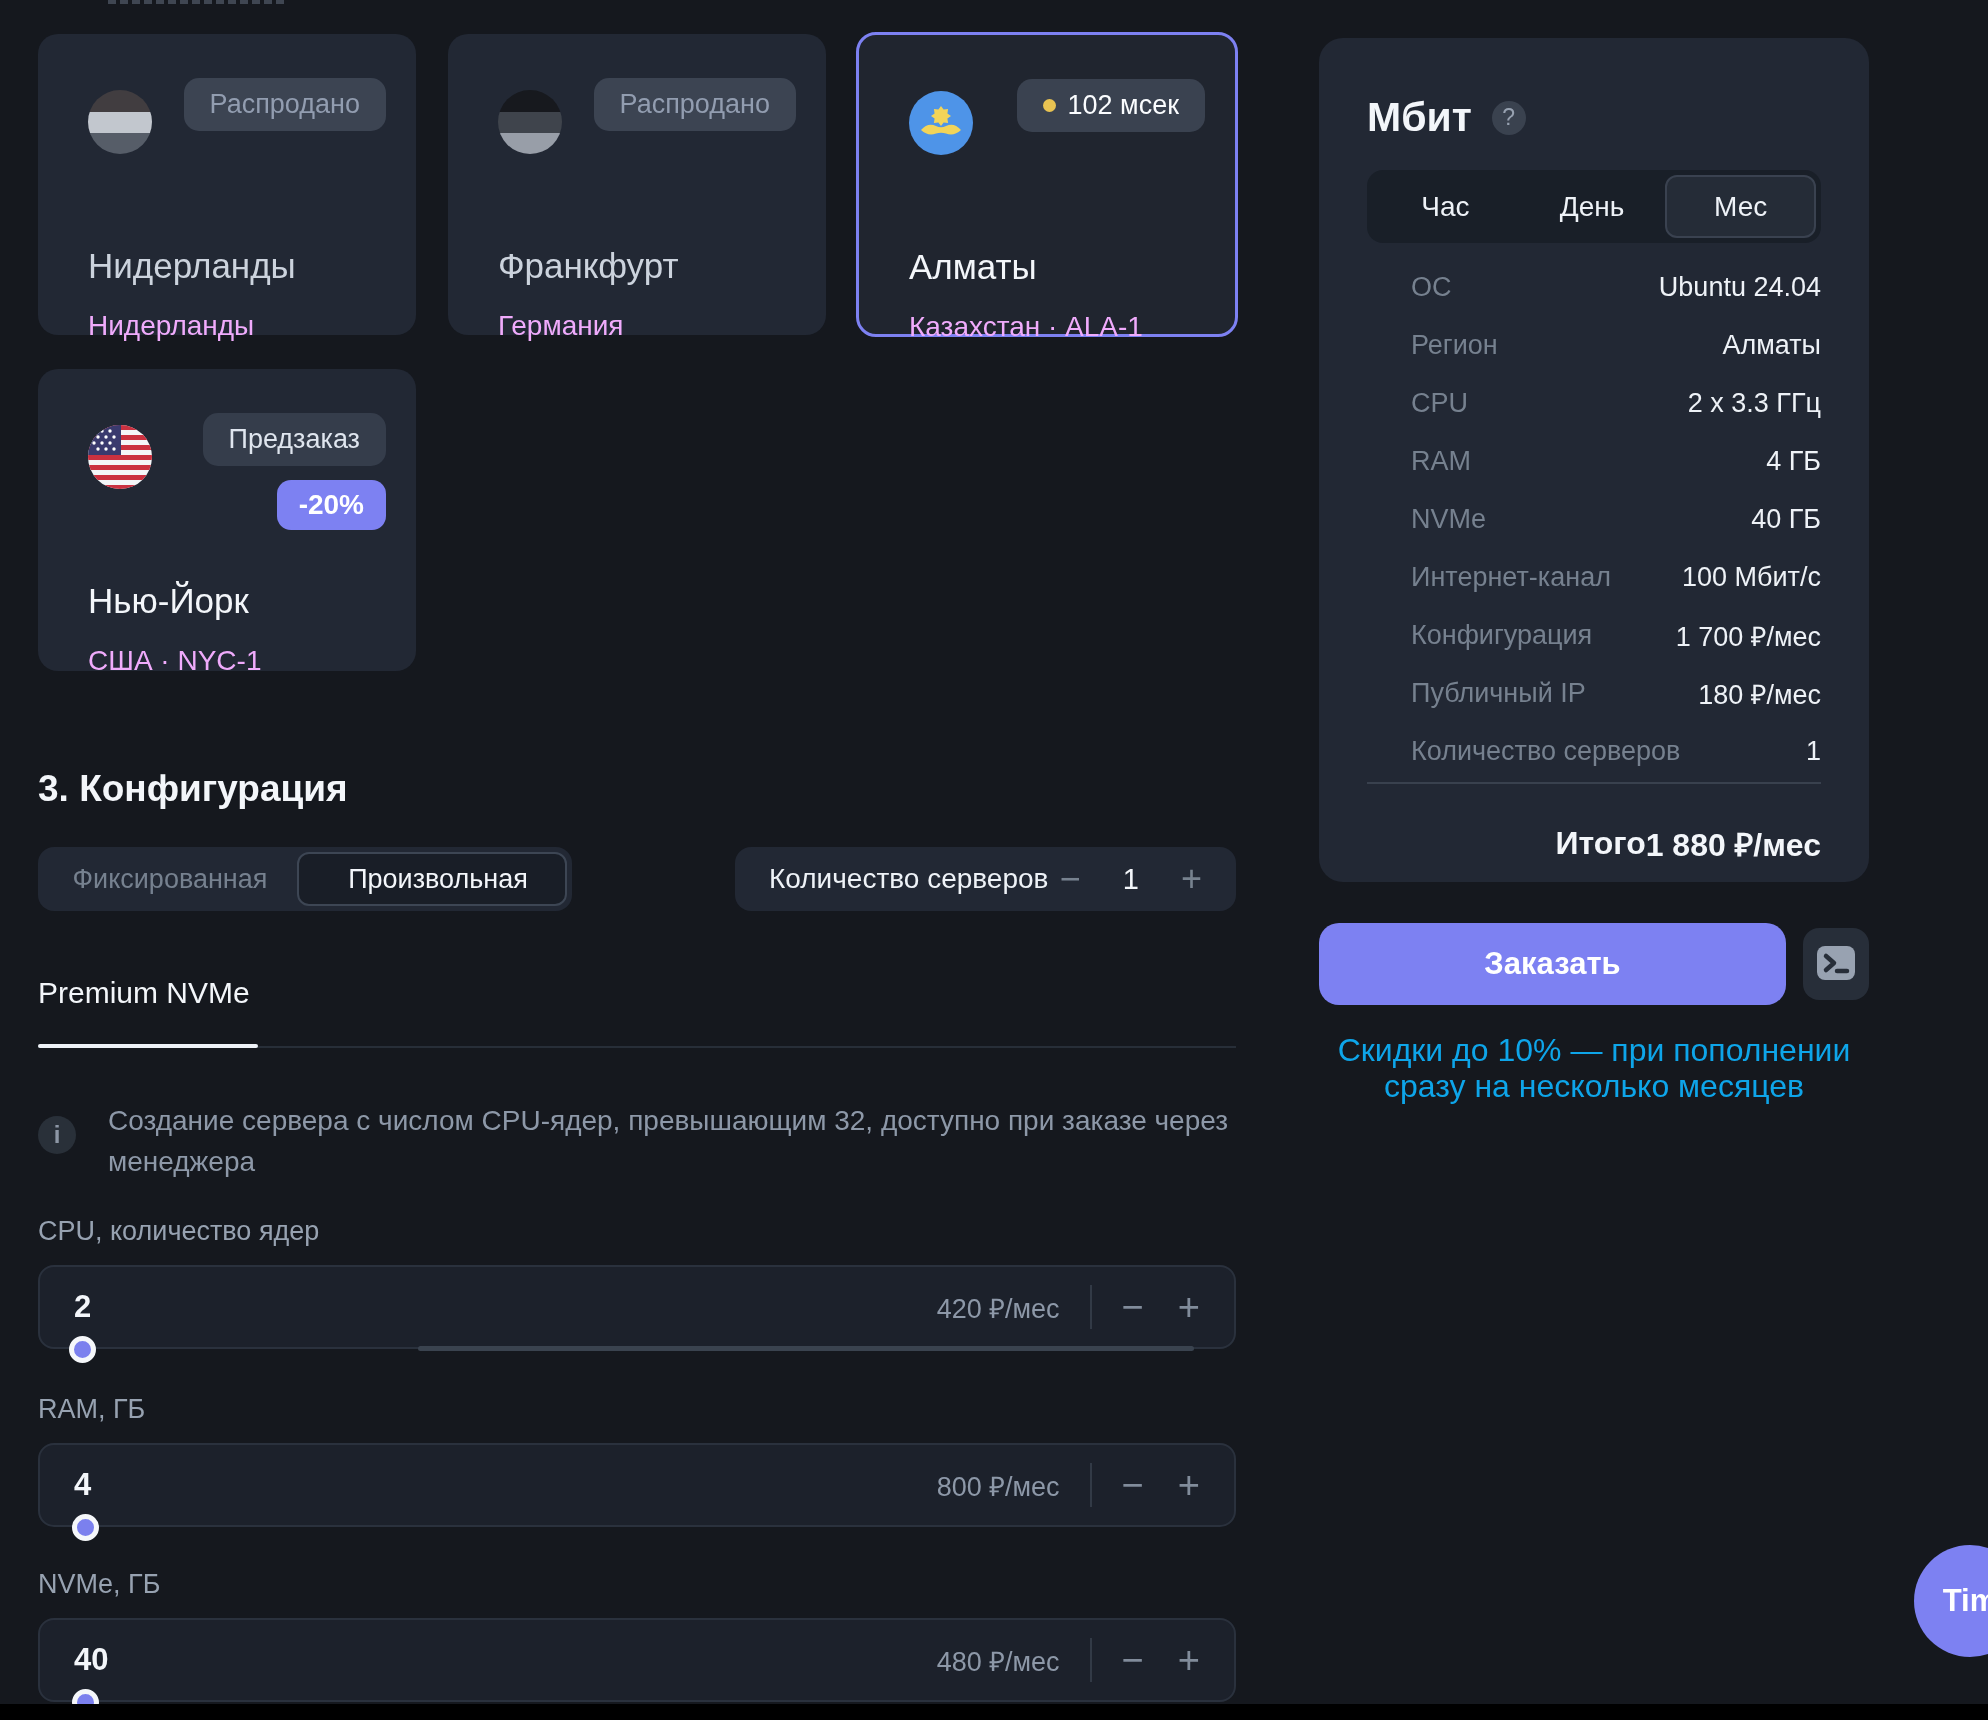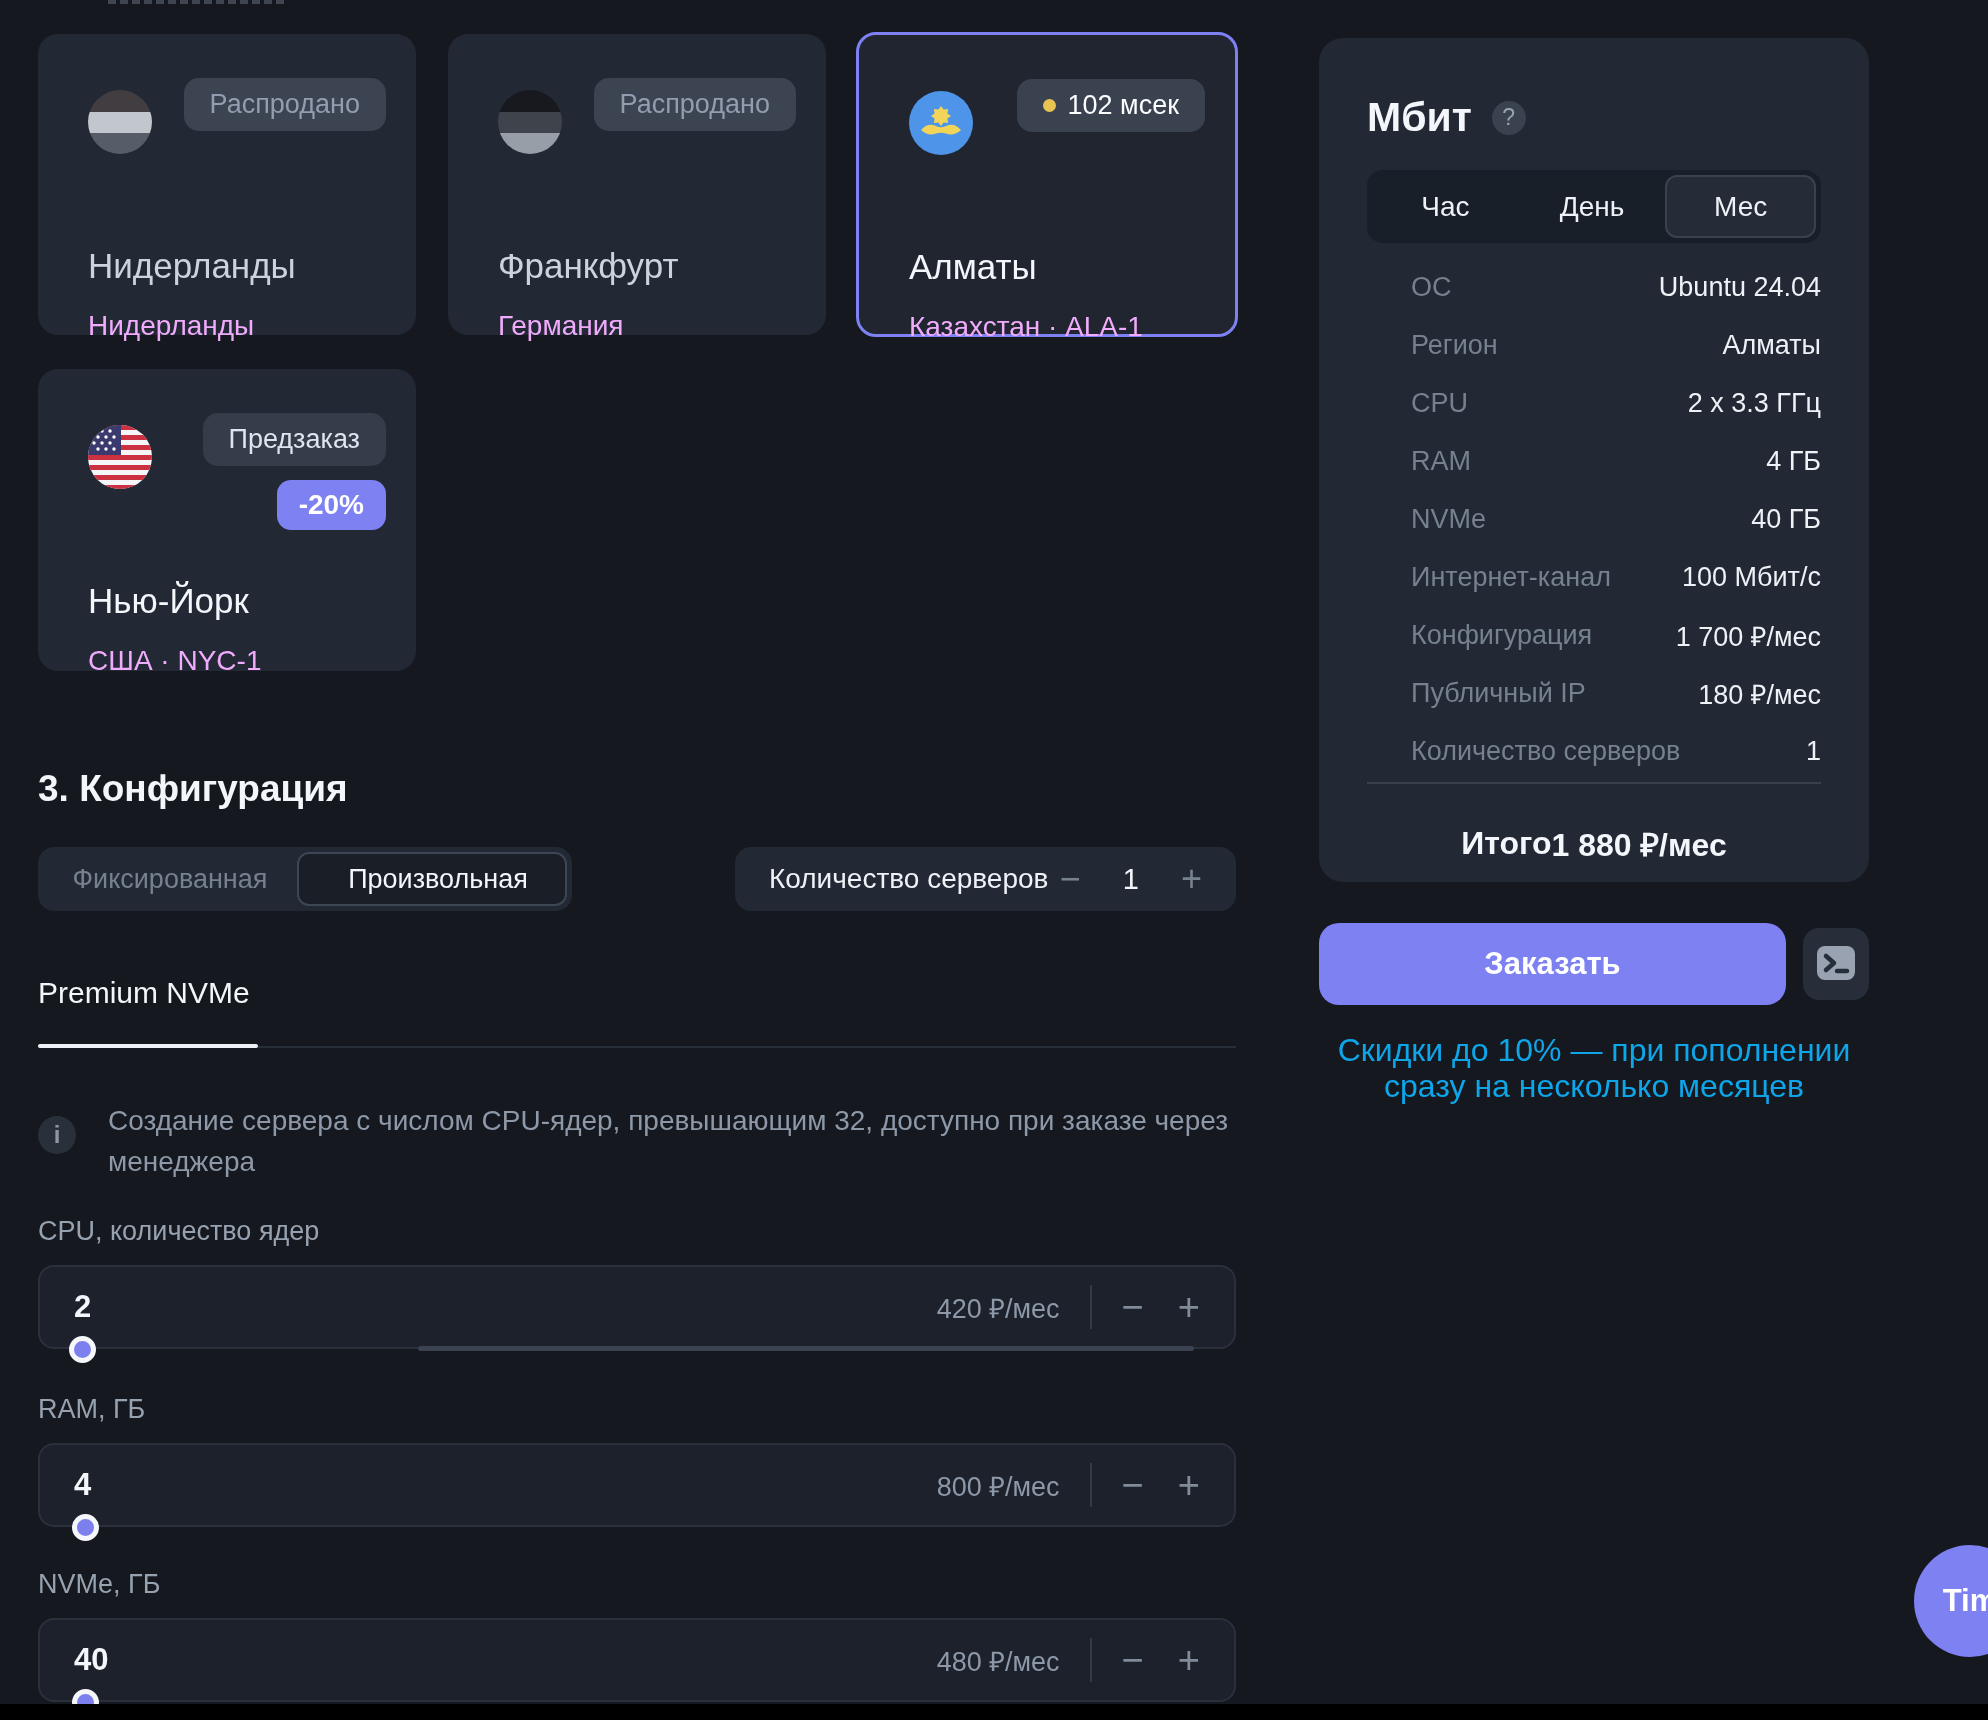--- a/index.html
+++ b/index.html
@@ -97,21 +97,21 @@
   .period-tabs .seg { flex:1; display:flex; align-items:center; justify-content:center;
     font-size:28px; color:#eef2f7; border-radius:12px; }
   .period-tabs .seg.active { background:#252c37; border:2px solid #3a4250; }
   .spec-list { left:48px; top:220px; width:454px; }
   .spec-row { height:58px; display:flex; align-items:center;
     justify-content:space-between; }
   .spec-row .k { font-size:27px; color:#76818f;margin-left:44px; }
   .spec-row .v { font-size:27px; color:#eef2f7; font-weight:500; }
   .panel-div { left:48px; top:744px; width:454px; height:2px; background:#39414e; }
   .total-row { left:48px; top:775px; width:454px; height:60px; display:flex;
-    align-items:center; justify-content:center; }
+    align-items:center; justify-content:flex-end; }
   .total-row .k { font-size:32px; font-weight:700; color:#f3f6fa; }
   .total-row .v { font-size:32px; font-weight:700; color:#f3f6fa; }
 
   
   .order-row { left:1319px; top:923px; width:550px; height:82px; display:flex;
     gap:17px; }
   .order-btn { flex:1; background:#7d81f2; border:none; border-radius:20px;
     color:#ffffff; font-size:31px; font-weight:700;
     font-family:"Liberation Sans", sans-serif; cursor:pointer; }
   .console-btn { width:66px; height:72px; align-self:center; background:#272e39;

